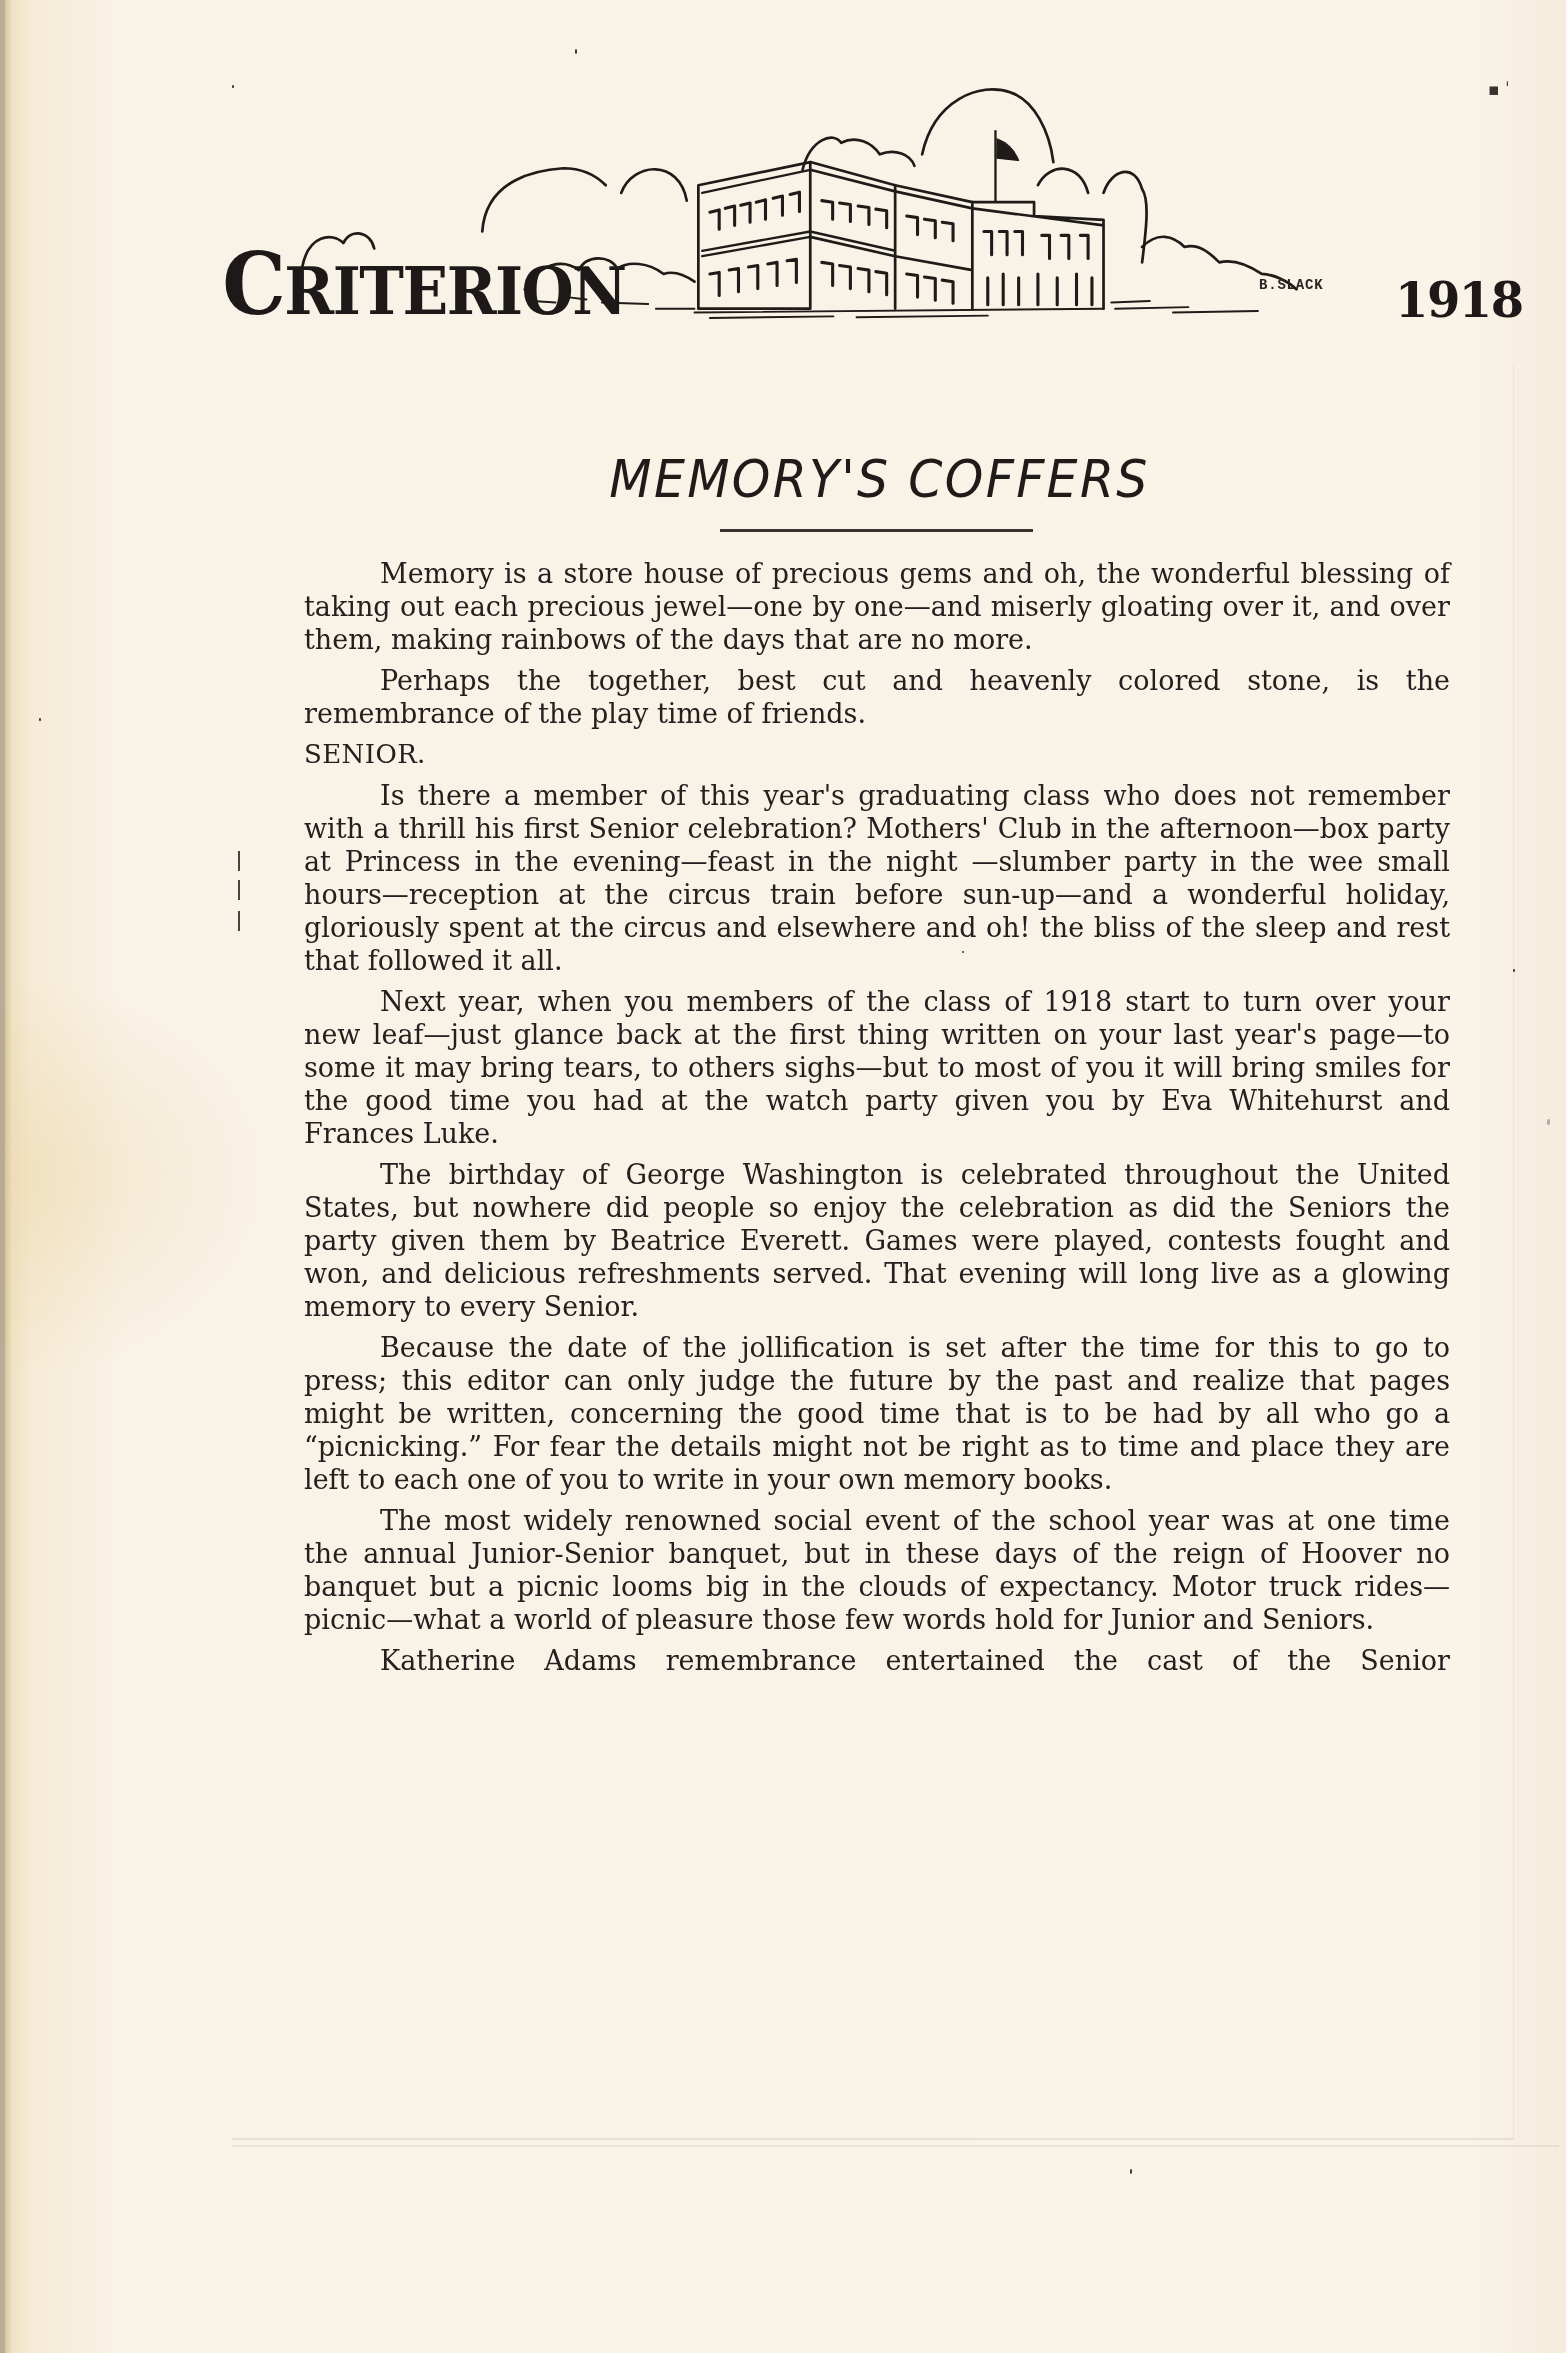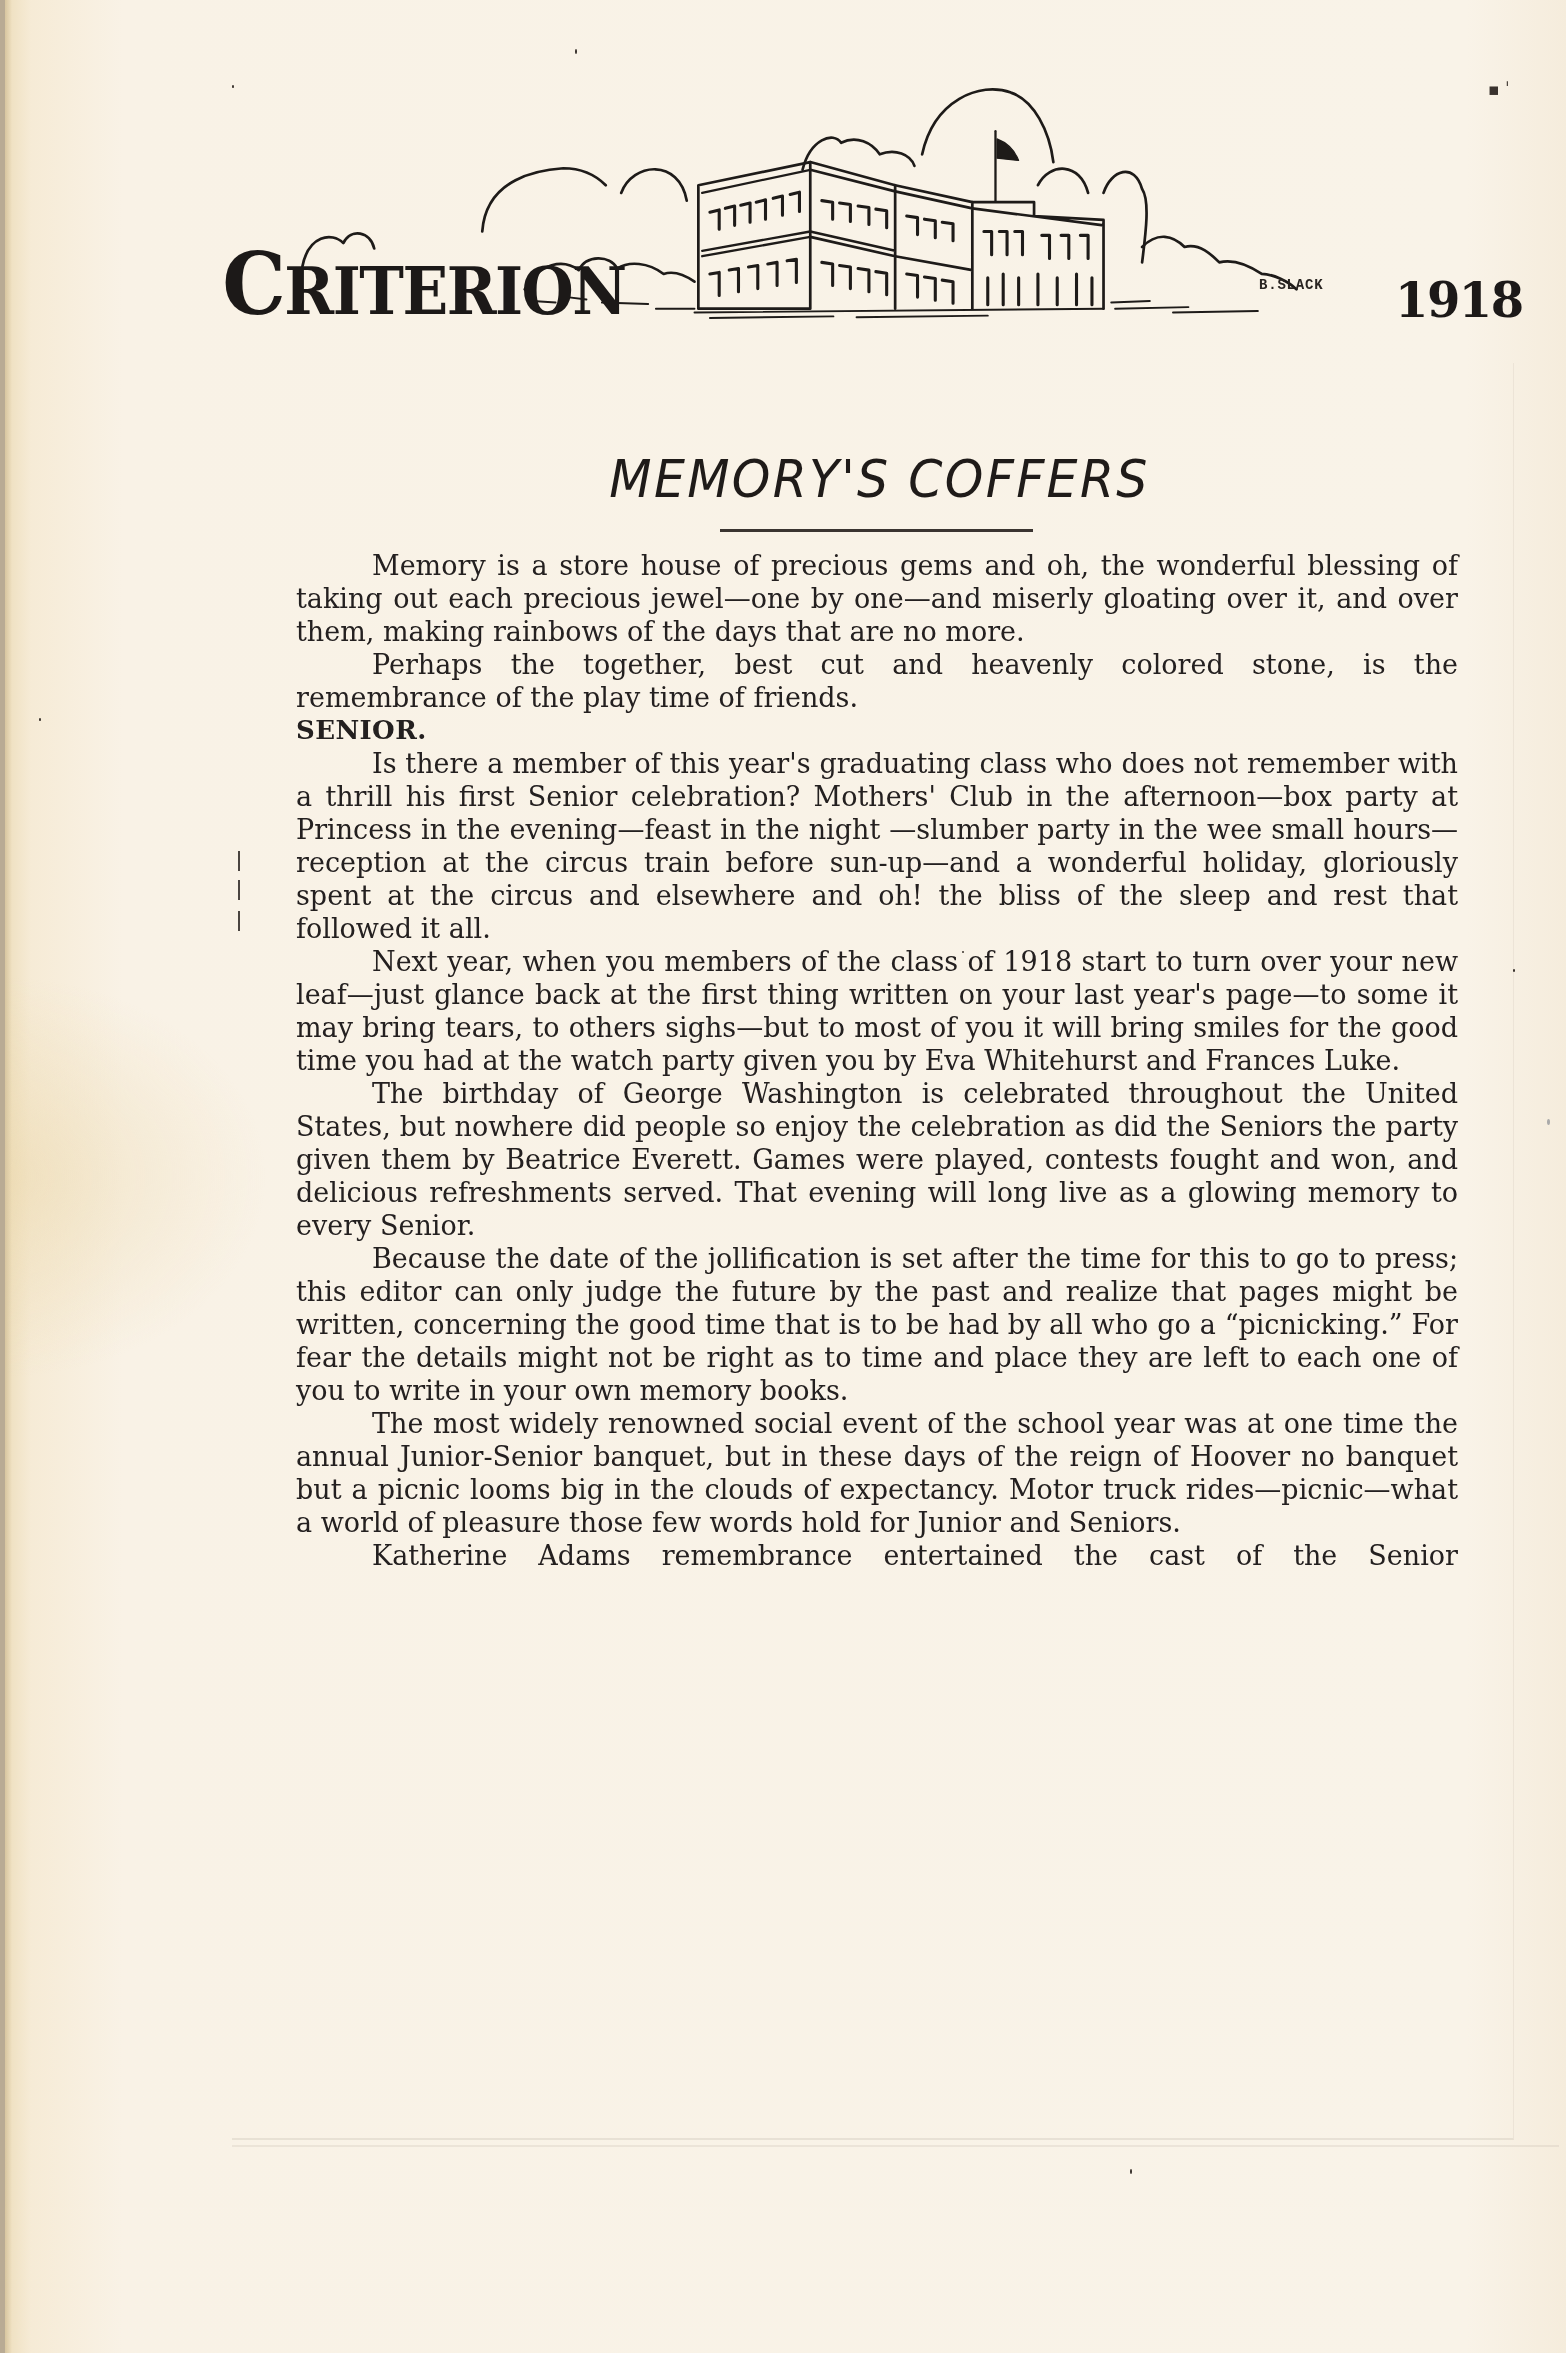--- a/index.html
+++ b/index.html
@@ -30,23 +30,23 @@
     font-size: 14px; color: #2a2522; letter-spacing: 0.8px; }
 
   .page-title { position: absolute; left: 293px; top: 451px; width: 1173px; text-align: center;
     font-family: "DejaVu Sans", sans-serif; font-style: italic; font-weight: normal; font-size: 49px; letter-spacing: 2.3px;
     color: #1f1b19; transform: scaleY(1.05); }
   .title-rule { position: absolute; left: 720px; top: 529px; width: 313px; height: 3.1px; background: #3a3430; }
 
   .body-text { position: absolute; left: 296px; top: 549px; width: 1162px;
     font-family: "DejaVu Serif", serif; font-size: 27px; line-height: 33px; color: #242020;
     text-align: justify; }
-  .body-text p { margin: 0; text-indent: 76px; text-align: justify; text-align-last: left; }
+  .body-text p { margin: 8px; text-indent: 76px; text-align: justify; text-align-last: left; }
   .body-text p.no-last { text-align-last: justify; }
-  .section-head { text-align: center; text-indent: 0 !important; font-weight: bold; font-size: 26px; margin: 0; letter-spacing: 0.4px; }
+  .section-head { text-align: center; text-indent: 0 !important; font-weight: normal; font-size: 26px; margin: 0; letter-spacing: 0.4px; }
 
   .specks span { position: absolute; background: #3a332e; border-radius: 50%; }
   .margin-marks { position: absolute; left: 238px; top: 851px; width: 3.1px; height: 85px; }
   .margin-marks i { position: absolute; left: 0; width: 2.3px; background: #4a4440; display: block; }
   .corner-marks { position: absolute; left: 1488px; top: 79px; font-family: "DejaVu Sans", sans-serif; font-size: 17px; color: #3a332e; }
 </style>
 </head>
 <body>
 
 <div class="left-edge"></div>

